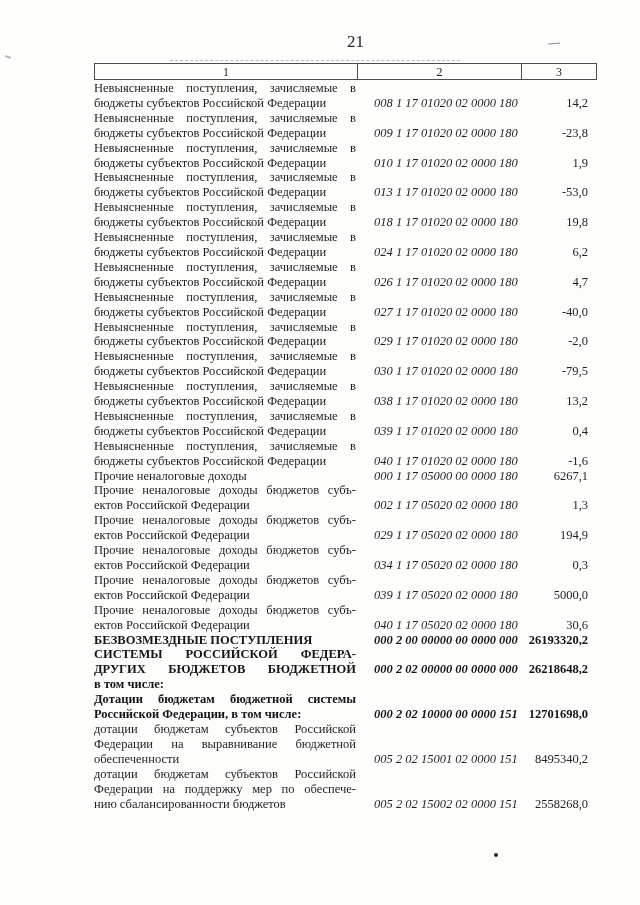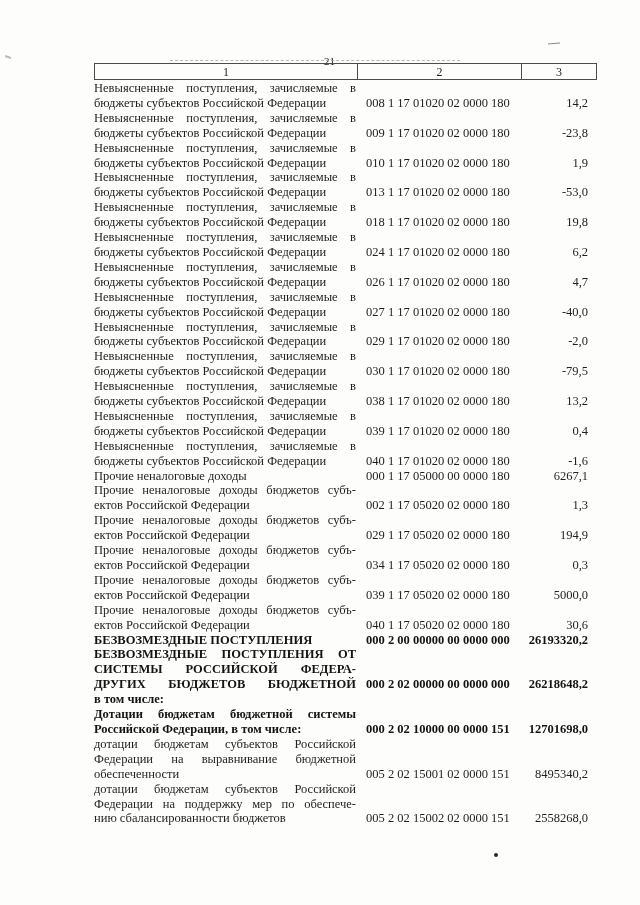--- a/index.html
+++ b/index.html
@@ -4,22 +4,22 @@
 <style>
   html, body { margin:0; padding:0; }
   body {
     width:640px; height:905px; background:#ffffff;
     font-family:"Liberation Serif", serif;
     color:#1f1f1f;
   }
   .page { position:relative; width:640px; height:905px; background:#fdfdfc; overflow:hidden; }
 
   .pagenum {
-    position:absolute; top:35px; left:78px; width:503px;
-    text-align:center; font-size:11px; line-height:14px;margin-top:19px;
+    position:absolute; top:35px; left:104px; width:503px;
+    text-align:center; font-size:17px; line-height:14px;
   }
 
   .ghost-dash {
     position:absolute; top:43px; left:548px; width:12px; height:0;
     border-top:1.5px solid #8a8a8a; transform:rotate(-4deg);
   }
   .ghost-header-line {
     position:absolute; top:60px; left:170px; width:290px; height:0;
     border-top:1px dashed #9a9a9a; opacity:.7;
   }
@@ -49,21 +49,21 @@
 
   .tbody {
     position:absolute; top:81px; left:94px; width:494px;
     font-size:12.5px; line-height:14.9px;
   }
   .row { display:flex; align-items:flex-end; }
   .row.bold { font-weight:bold; color:#141414; }
   .cdesc { width:262px; }
   .cdesc .ln { text-align:left; }
   .cdesc .ln.just { text-align:justify; text-align-last:justify; }
-  .ccode { margin-left:10px; width:152px; white-space:nowrap; }
+  .ccode { margin-left:18px; width:152px; white-space:nowrap;font-style:italic; }
   .cval  { flex:1; text-align:right; white-space:nowrap; }
 </style>
 </head>
 <body>
 
 <div class="page">
 
   <div class="pagenum">21</div>
 
   <div class="ghost-dash"></div>
@@ -251,21 +251,20 @@
   <div class="row bold">
     <div class="cdesc">
           <div class="ln">БЕЗВОЗМЕЗДНЫЕ ПОСТУПЛЕНИЯ</div>
         </div>
     <div class="ccode">000 2 00 00000 00 0000 000</div>
     <div class="cval">26193320,2</div>
   </div>
 
   <div class="row bold">
     <div class="cdesc">
-          <div class="ln just">БЕЗВОЗМЕЗДНЫЕ ПОСТУПЛЕНИЯ ОТ</div>
           <div class="ln just">СИСТЕМЫ РОССИЙСКОЙ ФЕДЕРА-</div>
           <div class="ln just">ДРУГИХ БЮДЖЕТОВ БЮДЖЕТНОЙ</div>
         </div>
     <div class="ccode">000 2 02 00000 00 0000 000</div>
     <div class="cval">26218648,2</div>
   </div>
 
   <div class="row bold">
     <div class="cdesc">
           <div class="ln">в том числе:</div>

